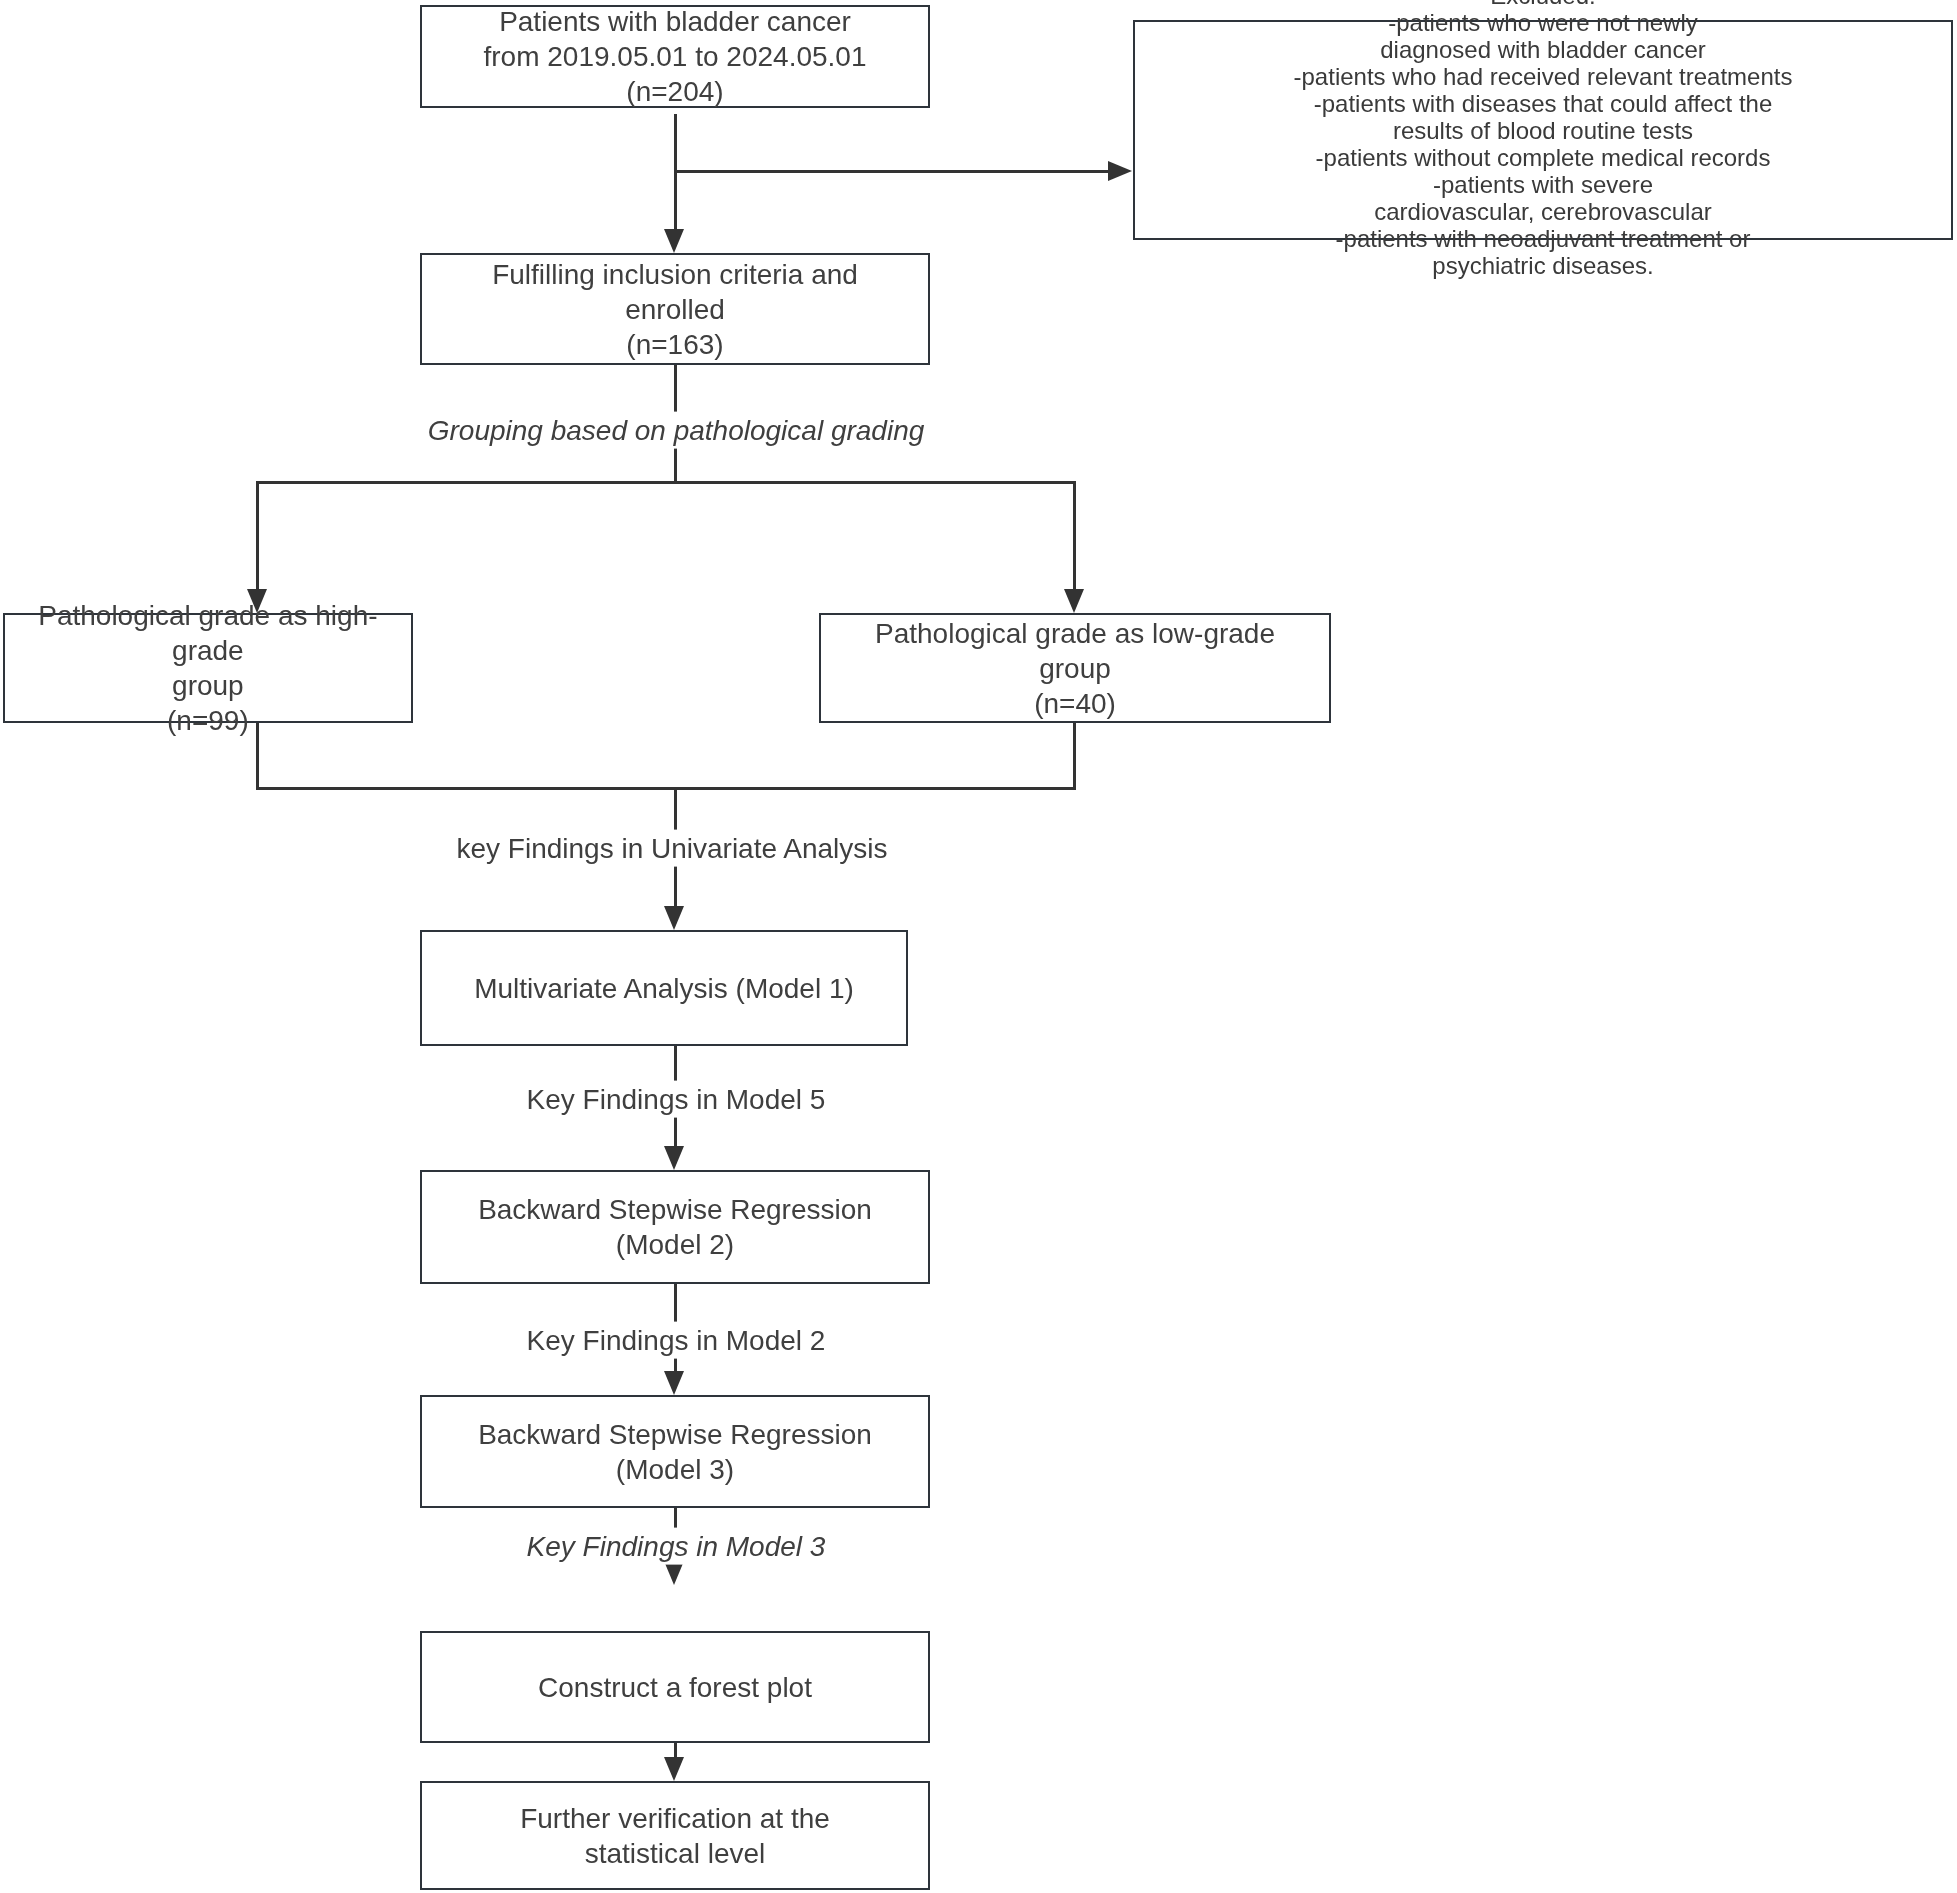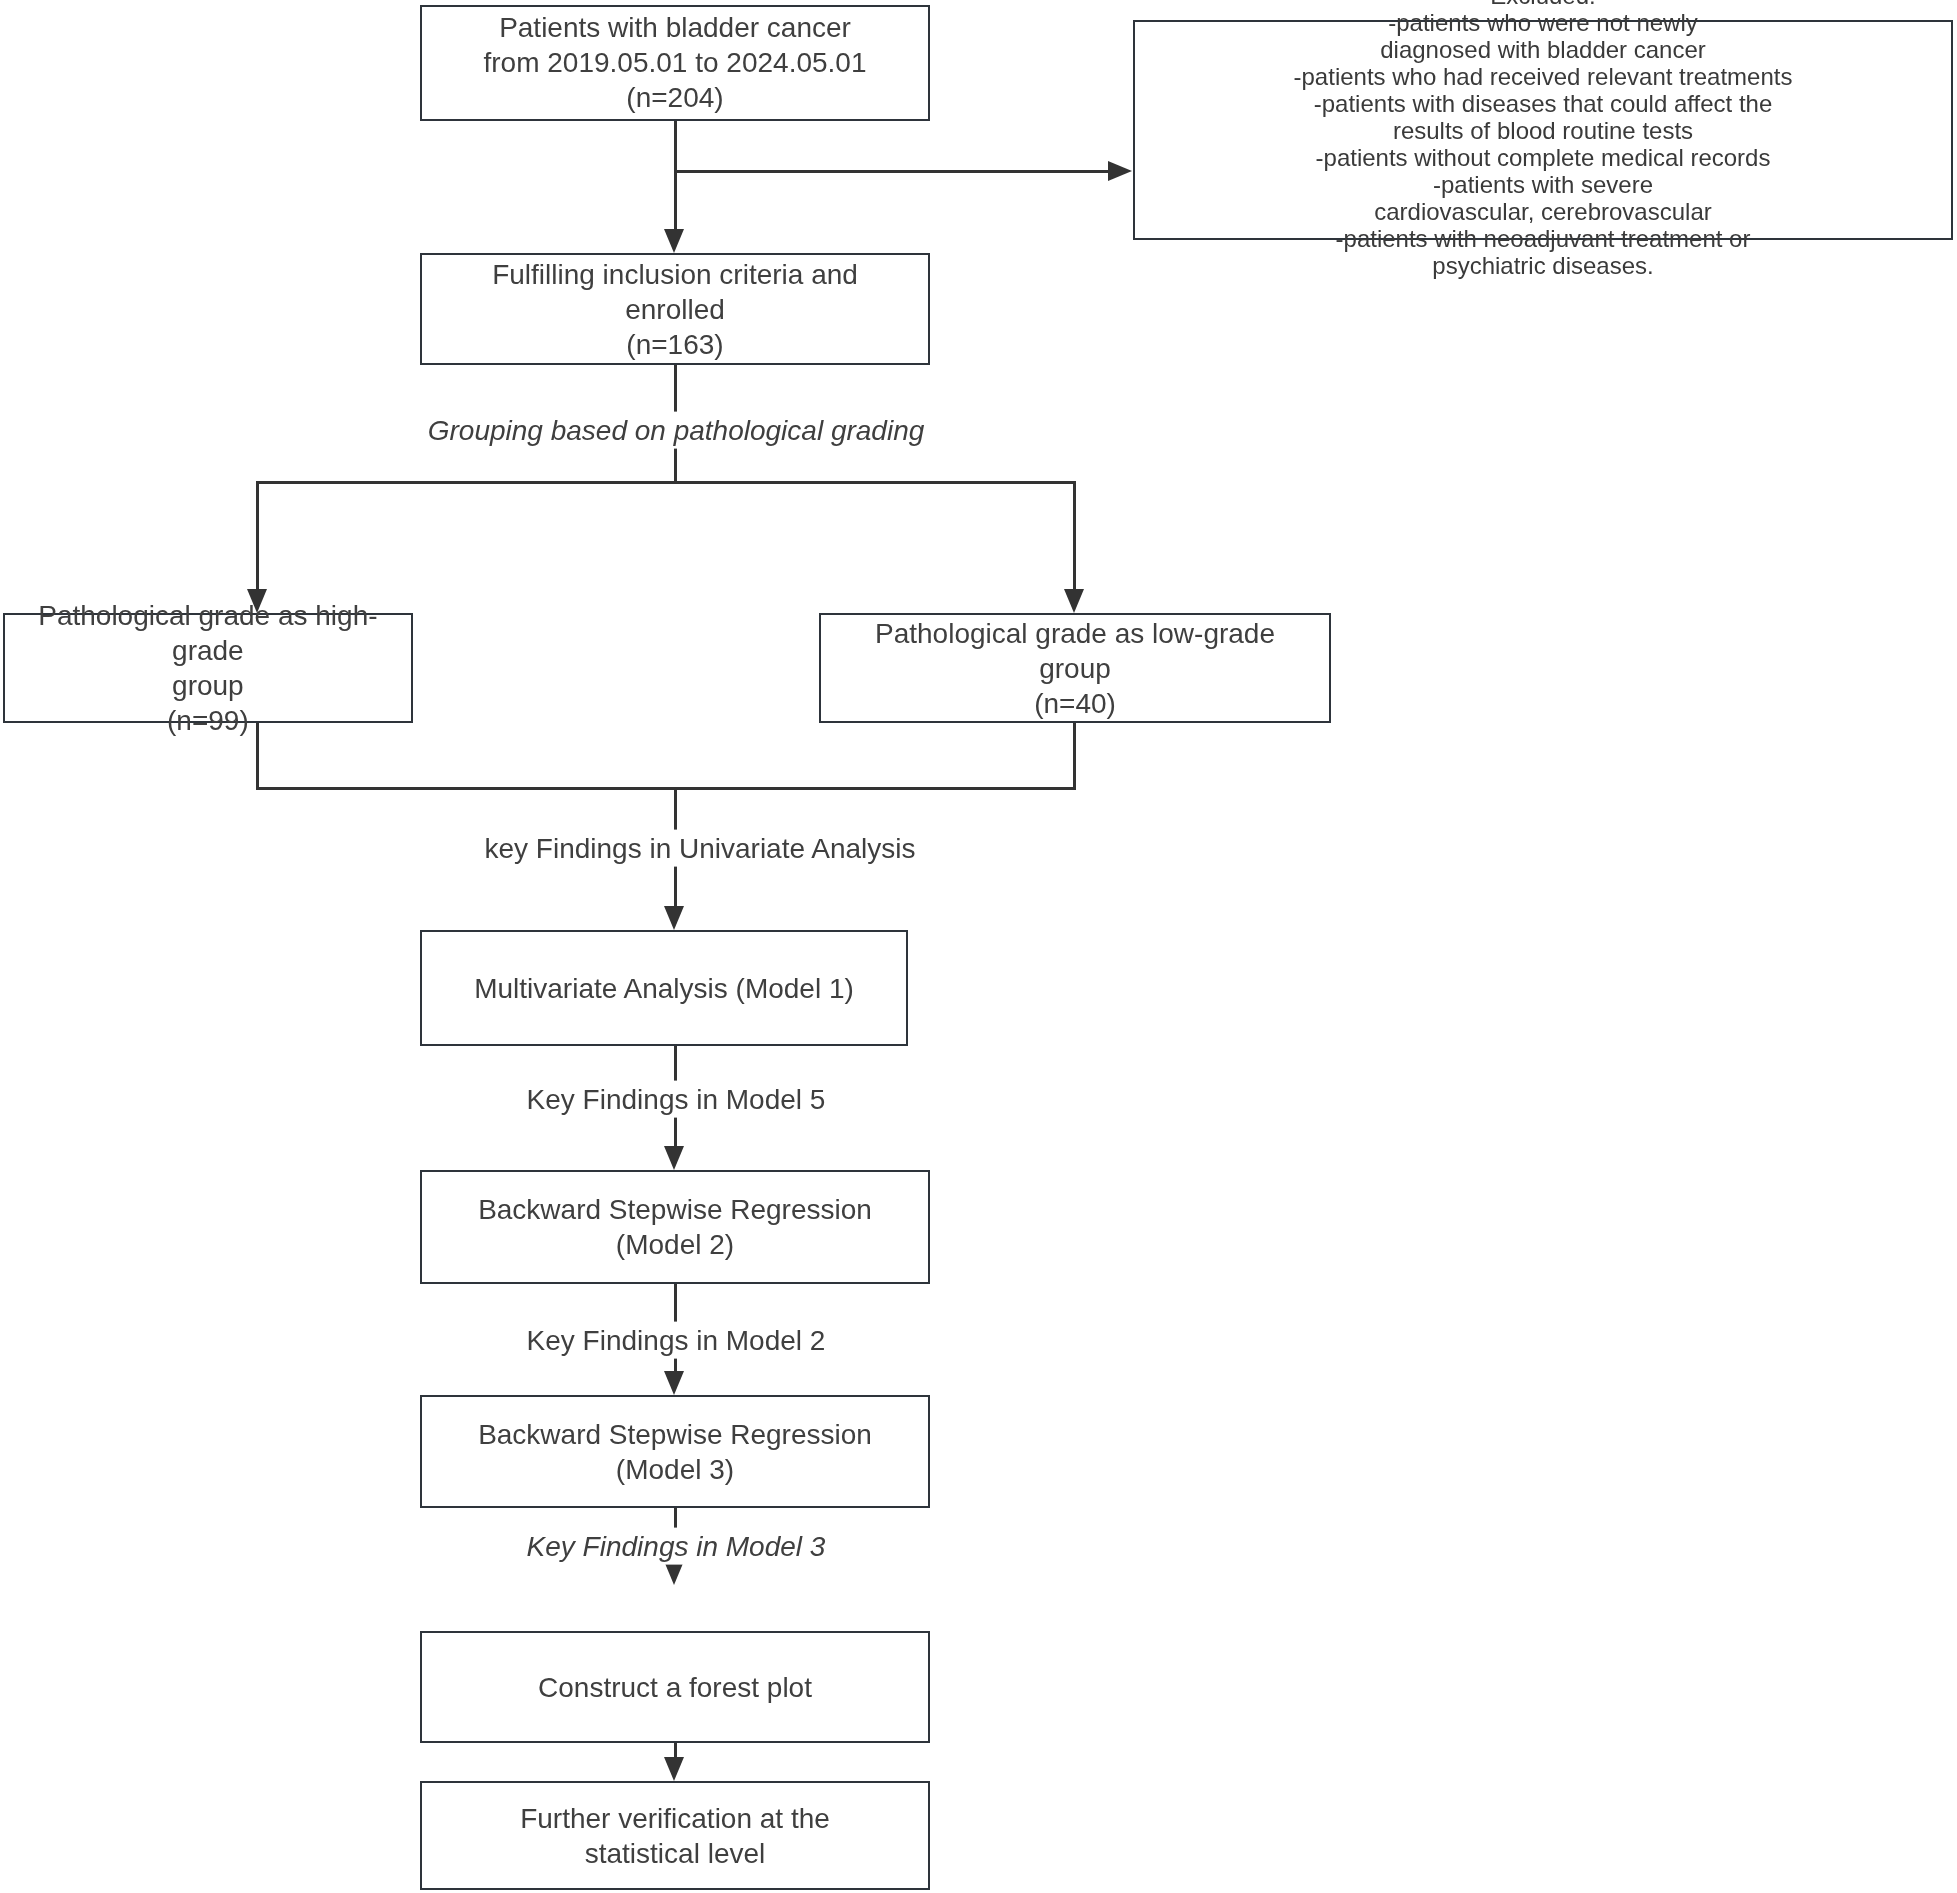--- a/index.html
+++ b/index.html
@@ -79,21 +79,21 @@
     border-bottom: 10.6px solid transparent;
     border-left: 24px solid #333333;
     z-index: 2;
   }
 </style>
 </head>
 <body>
 
 <div class="canvas">
 
-  <div class="node" style="left:420px; top:4.8px; width:510px; height:116px;">
+  <div class="node" style="left:420px; top:4.8px; width:510px; height:103px;">
     <div class="node-text">Patients with bladder cancer
 from 2019.05.01 to 2024.05.01
 (n=204)</div>
   </div>
 
   <div class="node" style="left:1133px; top:20px; width:820px; height:220px;">
     <div class="node-text small">Excluded:
 -patients who were not newly
 diagnosed with bladder cancer
 -patients who had received relevant treatments
@@ -162,21 +162,21 @@
   <div class="arrow-down" style="left:247px; top:589px;"></div>
 
   <div class="line-v" style="left:1073px; top:481px; height:110px;"></div>
   <div class="arrow-down" style="left:1064px; top:589px;"></div>
 
   <div class="line-v" style="left:256px; top:723px; height:67px;"></div>
   <div class="line-v" style="left:1073px; top:723px; height:67px;"></div>
   <div class="line-h" style="left:256px; top:787px; width:820px;"></div>
 
   <div class="line-v" style="left:674px; top:787px; height:122px;"></div>
-  <div class="edge-label" style="left:700px; top:848px;">key Findings in Univariate Analysis</div>
+  <div class="edge-label" style="left:672px; top:848px;">key Findings in Univariate Analysis</div>
   <div class="arrow-down" style="left:664px; top:906px;"></div>
 
   <div class="line-v" style="left:674px; top:1046px; height:102px;"></div>
   <div class="edge-label" style="left:676px; top:1099px;">Key Findings in Model 5</div>
   <div class="arrow-down" style="left:664px; top:1146px;"></div>
 
   <div class="line-v" style="left:674px; top:1284px; height:90px;"></div>
   <div class="edge-label" style="left:676px; top:1340px;">Key Findings in Model 2</div>
   <div class="arrow-down" style="left:664px; top:1371px;"></div>
 

